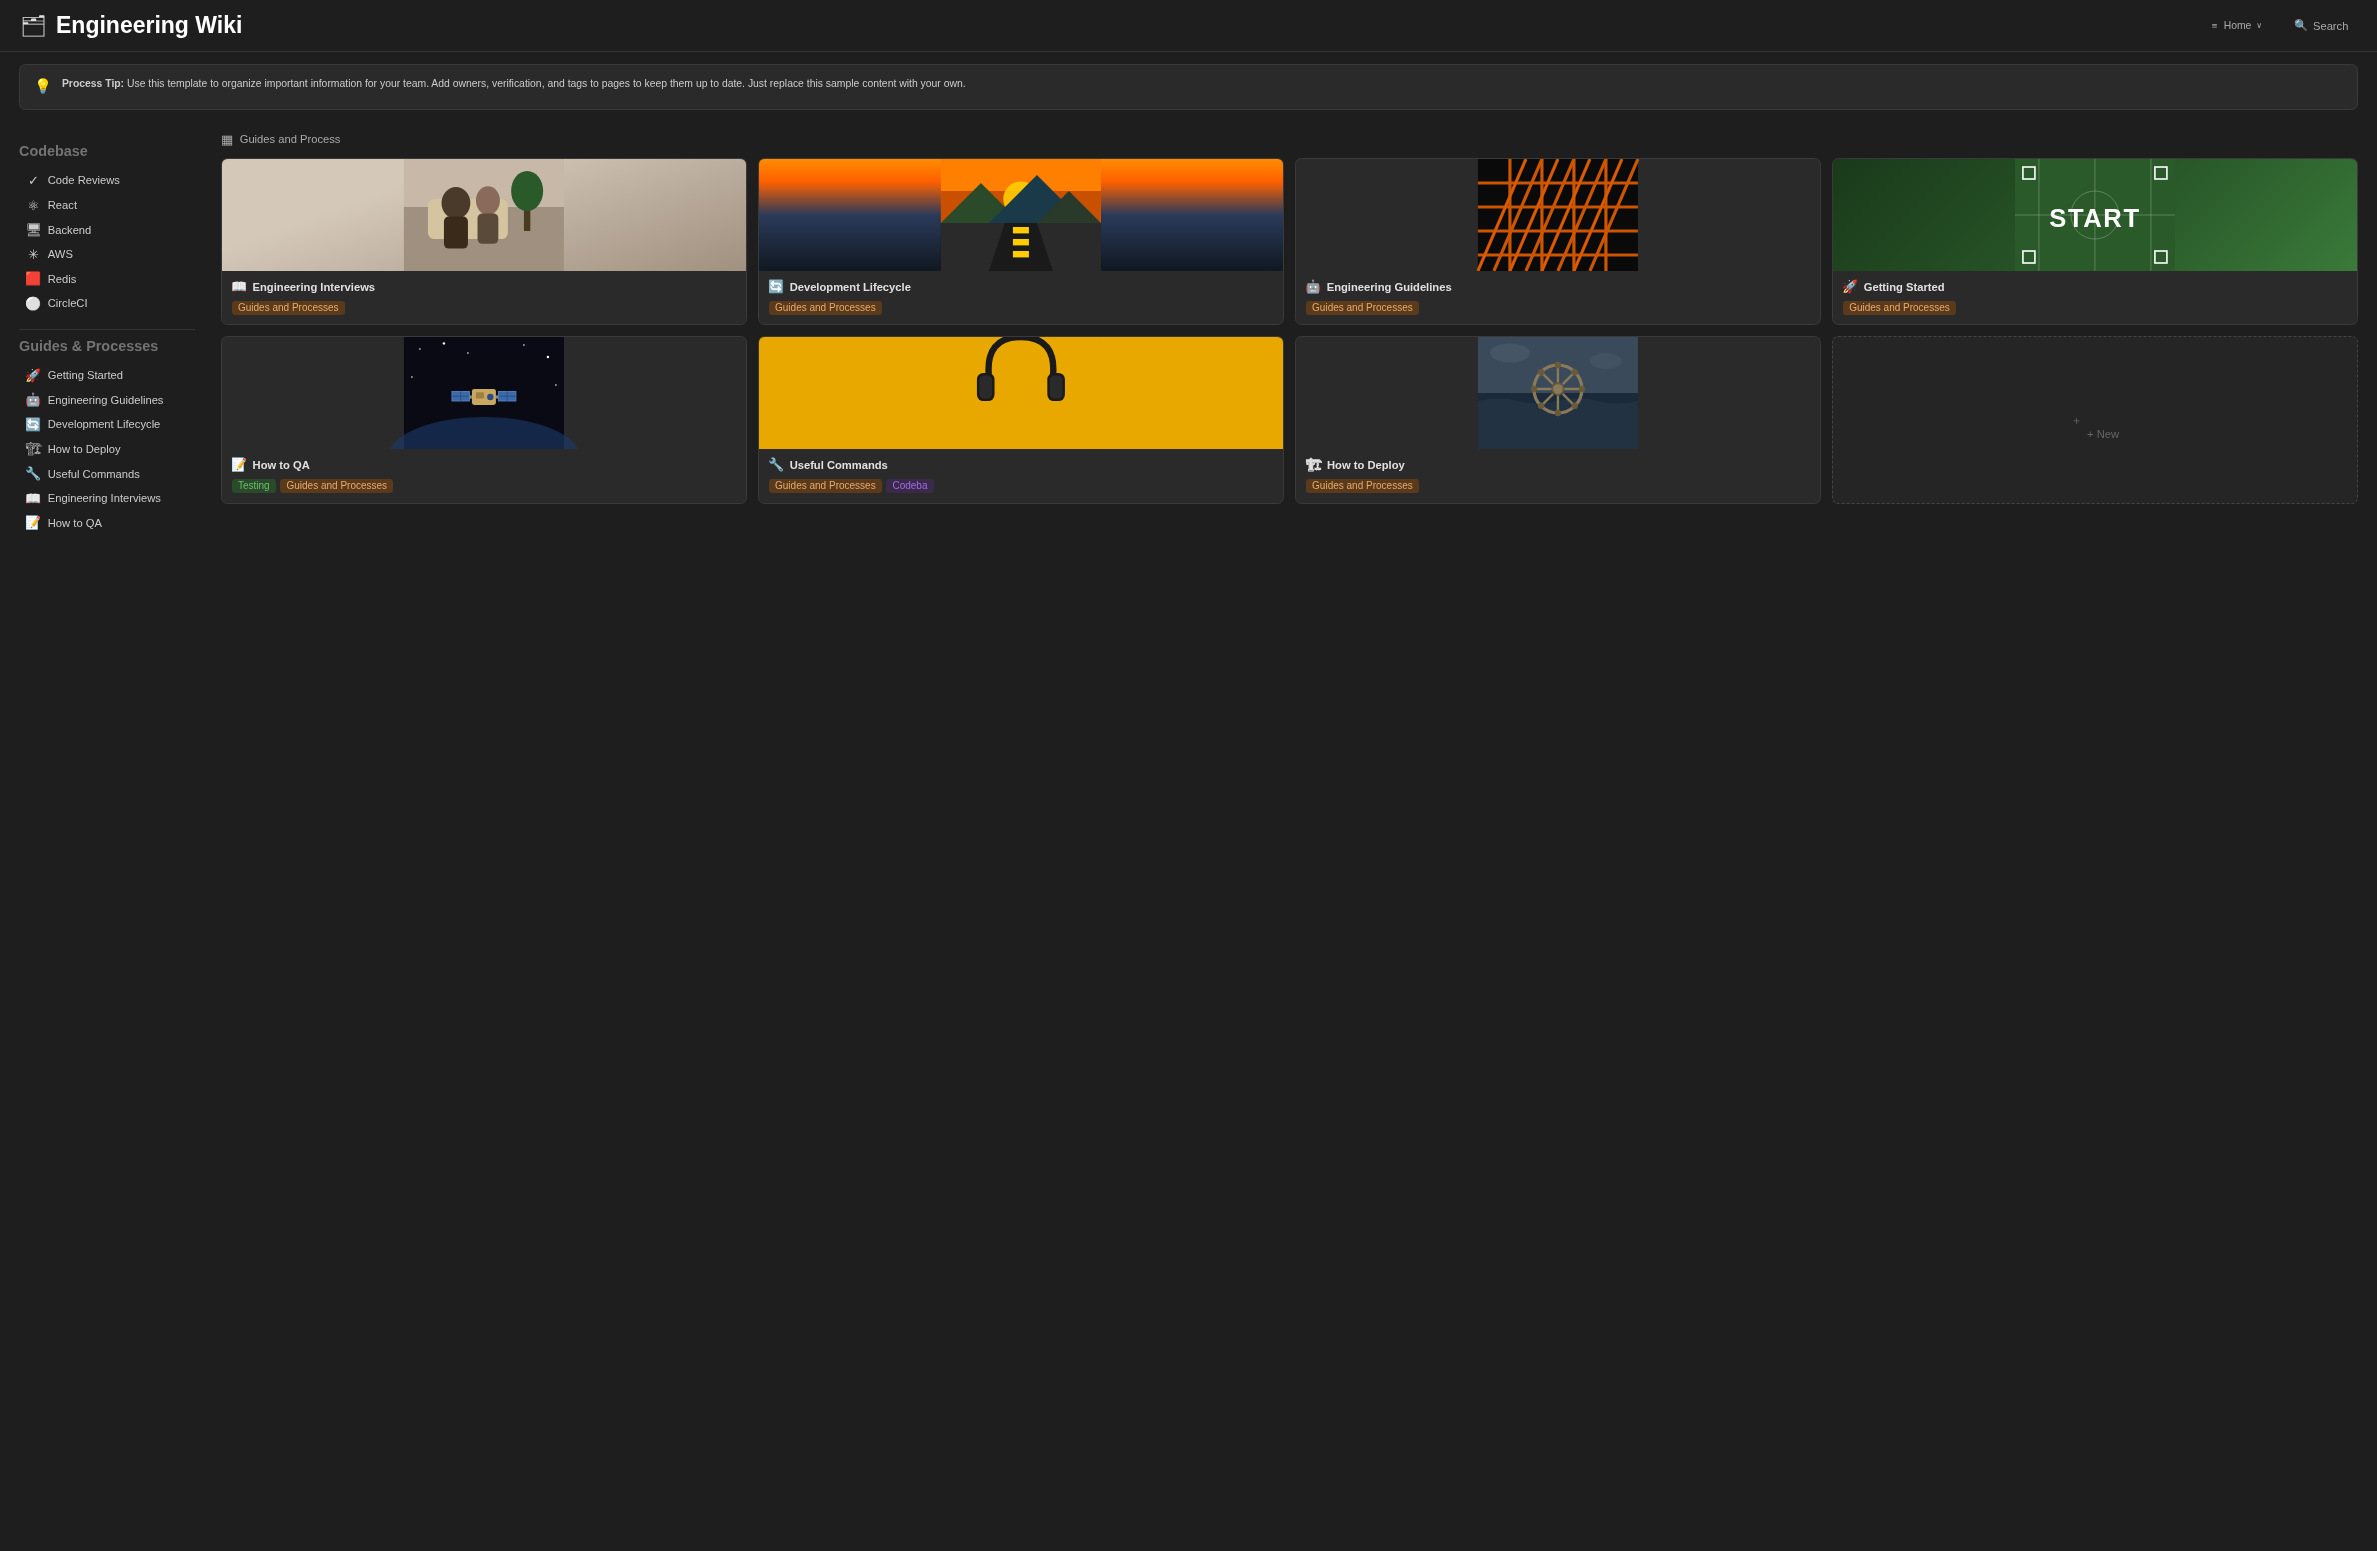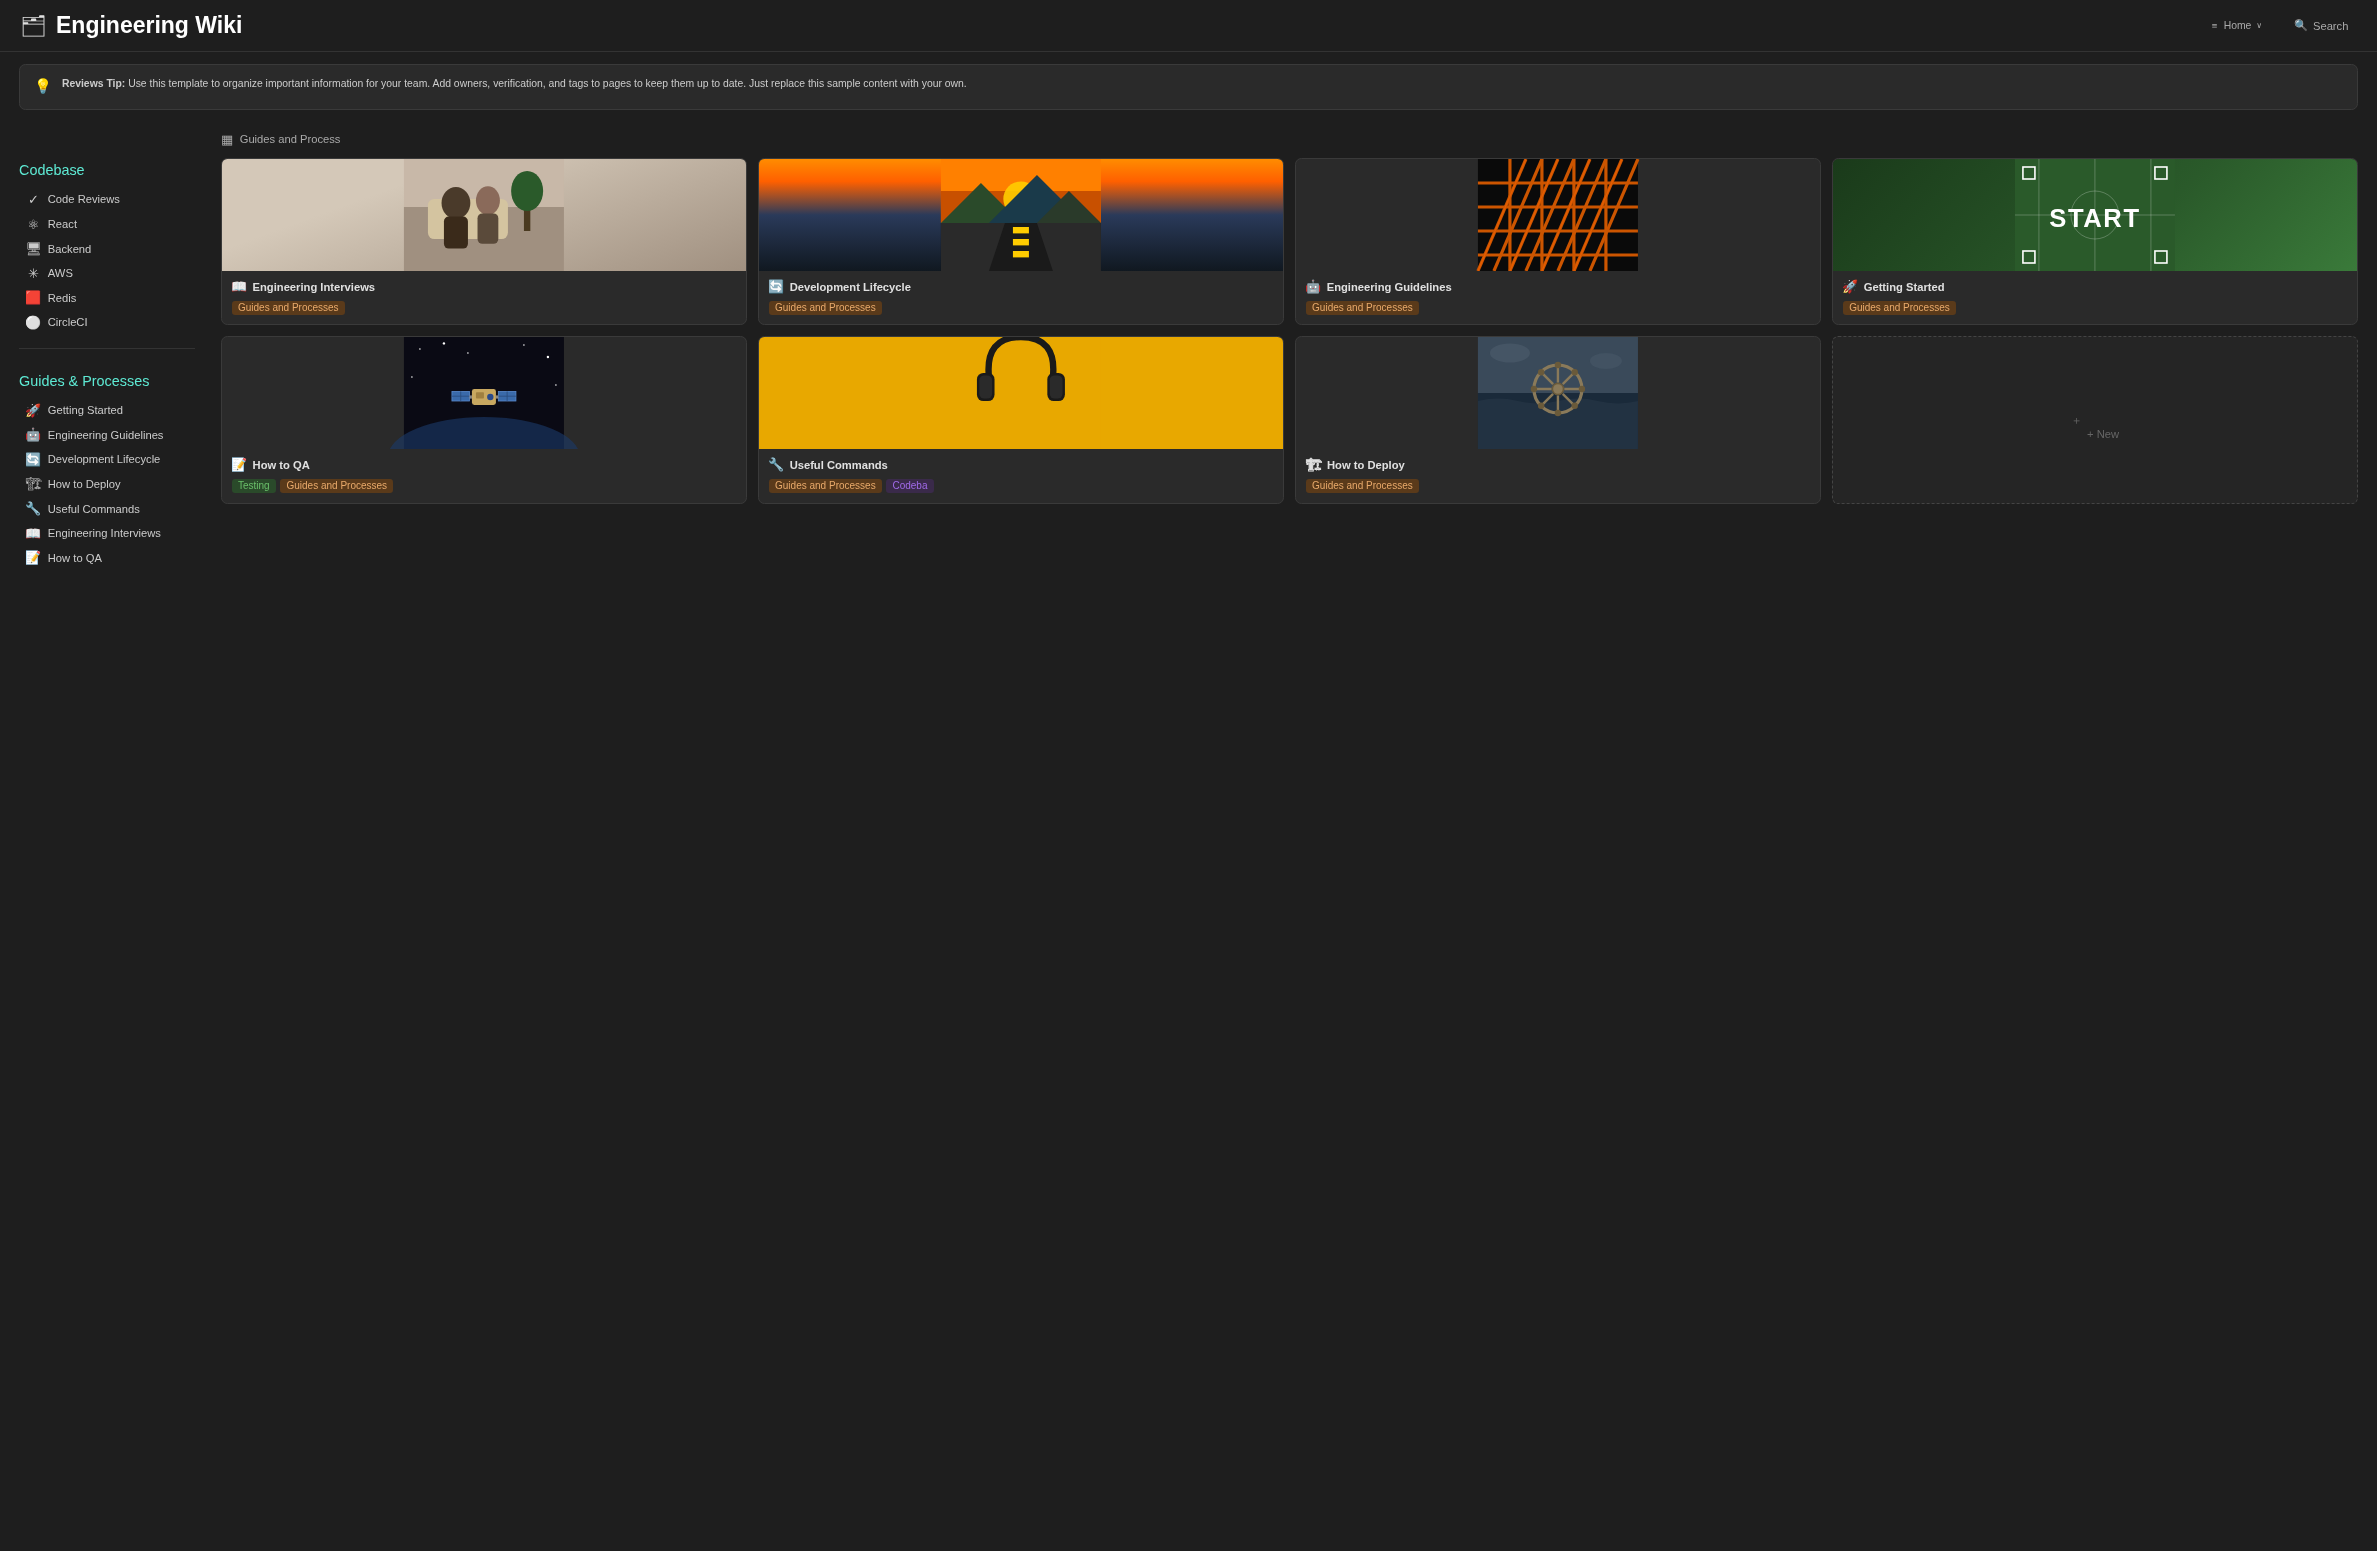--- a/index.html
+++ b/index.html
@@ -88,24 +88,24 @@
       gap: 26px;
     }
     
     .sidebar {
       width: 176px;
       flex-shrink: 0;
       padding-top: 9.6px;
     }
     .sidebar-section-title {
       font-size: 14.4px;
-      font-weight: 400;
-      color: #5eead4;
+      font-weight: 700;
+      color: #737373;
       margin-bottom: 9.6px;
-      margin-top: 24px;
+      margin-top: 5px;
     }
     .sidebar-item {
       display: flex;
       align-items: center;
       gap: 6.4px;
       padding: 4px 6.4px;
       border-radius: 3.2px;
       cursor: pointer;
       font-size: 11.2px;
       color: #ccc;
@@ -240,21 +240,21 @@
       <button class="search-btn">
         <span>🔍</span>
         <span>Search</span>
       </button>
     </div>
   </div>
 
   <div class="tip-banner">
     <span class="tip-icon">💡</span>
     <span>
-      <strong>Reviews Tip:</strong>
+      <strong>Process Tip:</strong>
       <span> Use this template to organize important information for your team. Add owners, verification, and tags to pages to keep them up to date. Just replace this sample content with your own.</span>
     </span>
   </div>
 
   <div class="main-content">
 
     <div class="sidebar">
       <div class="sidebar-section-title">Codebase</div>
 
       <div class="sidebar-item">

